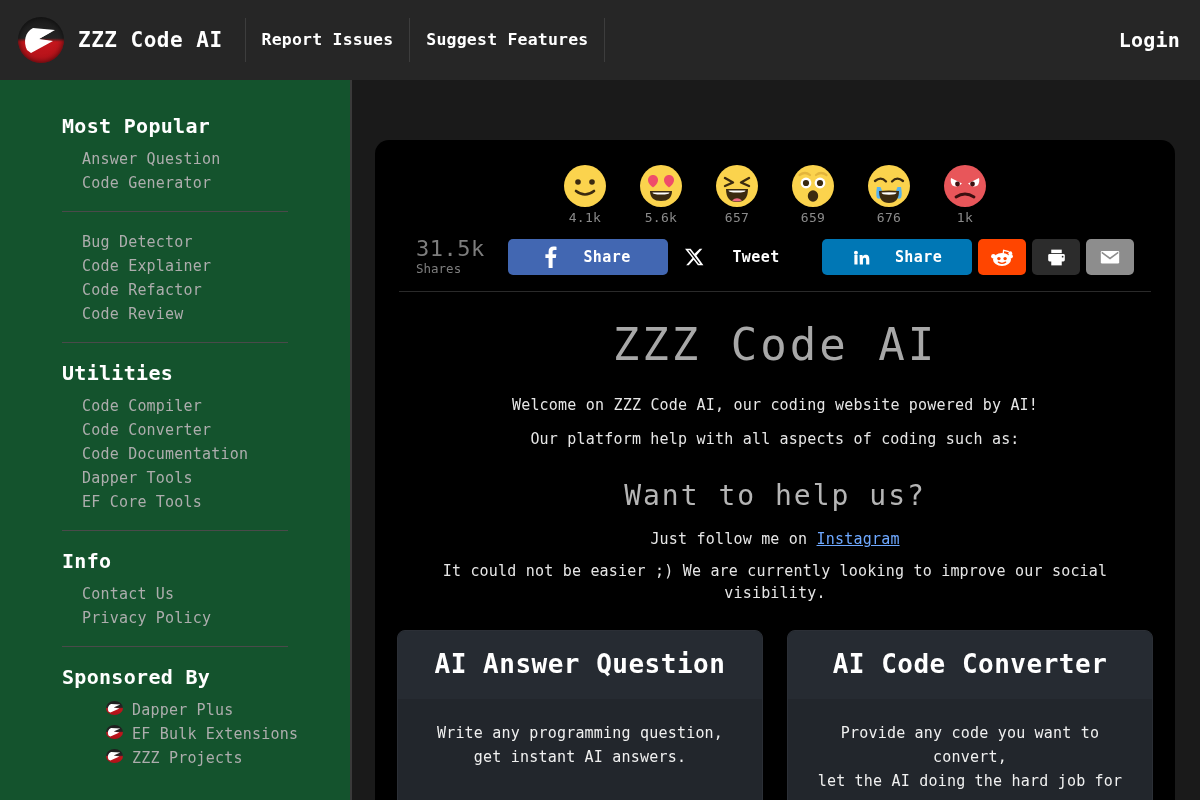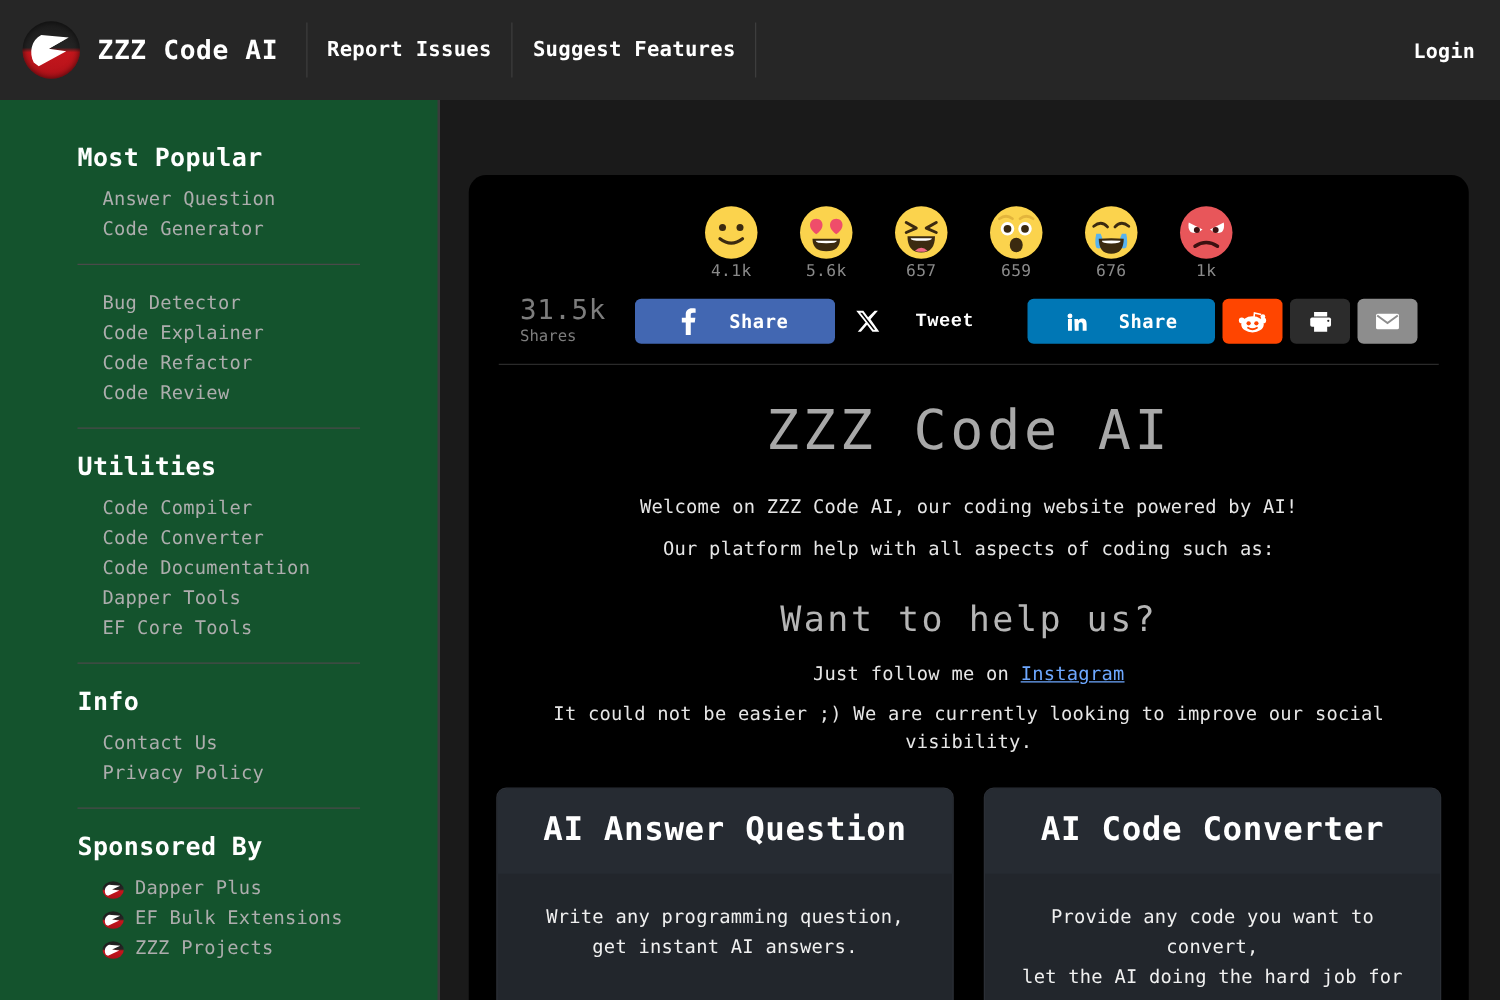--- a/index.html
+++ b/index.html
@@ -37,21 +37,21 @@
     letter-spacing: .5px; margin-left: 14px; white-space: nowrap;
   }
   .nav-sep { width: 1px; height: 44px; background: #3d3d3d; flex: none; }
   .nav-link {
     color: #ffffff; font-size: 16.5px; font-weight: 700;
     padding: 0 16px; white-space: nowrap; cursor: pointer;
     text-decoration: none; line-height: 80px; letter-spacing: .2px;
   }
   .nav-spacer { flex: 1 1 auto; }
   .login-link {
-    color: #ffffff; font-size: 16px; font-weight: 700;
+    color: #ffffff; font-size: 20px; font-weight: 700;
     cursor: pointer; white-space: nowrap; letter-spacing: .2px;
   }
 
   
   .sidebar {
     position: absolute; top: 80px; left: 0;
     width: 352px; height: 720px;
     background: #14532d;
     border-right: 2px solid #3a3a3a;
     padding: 34px 0 0 0;
@@ -61,22 +61,22 @@
   .sb-title {
     color: #ffffff; font-size: 20px; font-weight: 700;
     padding: 0 0 9px 62px; letter-spacing: .3px; white-space: nowrap;
   }
   .sb-item {
     color: #adadad; font-size: 15px; font-weight: 400;
     padding: 3px 0 3px 82px; line-height: 18px;
     cursor: pointer; white-space: nowrap; letter-spacing: .2px;
   }
   .sb-item.with-icon {
-    display: flex; align-items: flex-end; gap: 9px;
-    padding-left: 82px;
+    display: flex; align-items: flex-start; gap: 9px;
+    padding-left: 106px;
   }
   .mini-logo {
     width: 17px; height: 14px; border-radius: 50%;
     flex: none; position: relative; overflow: hidden;
     background: linear-gradient(to bottom, #1d1d1d 0%, #252525 45%, #c4161c 55%, #ad1119 100%);
   }
   .mini-logo svg { position: absolute; left: 0; top: 0; }
   .sb-divider {
     height: 1px; background: #4a4a4a;
     margin: 16px 0 18px 62px; width: 226px;
@@ -121,21 +121,21 @@
   }
   .share-count .lbl {
     display: block; color: #7d7d7d; font-size: 12.5px; line-height: 16px;
   }
   .btn {
     display: flex; align-items: center; justify-content: center;
     height: 36px; border-radius: 5px; cursor: pointer;
     color: #fff; font-size: 15px; font-weight: 700; letter-spacing: .4px;
   }
   .btn-fb { background: #4267b2; width: 160px; gap: 26px; }
-  .btn-tw { background: transparent; width: 128px; gap: 28px; font-family: Liberation Mono, monospace; }
+  .btn-tw { background: transparent; width: 128px; gap: 28px; }
   .btn-li { background: #0077b5; width: 150px; gap: 24px; margin-left: 26px; }
   .btn-rd { background: #ff4500; width: 48px; margin-left: 6px; }
   .btn-pr { background: #2c2c2c; width: 48px; margin-left: 6px; }
   .btn-em { background: #8d8d8d; width: 48px; margin-left: 6px; }
   .btn svg { display: block; }
   .hr-line { height: 1px; background: #2a2a2a; margin: 14px 8px 0 8px; }
 
   
   .hero-title {
     color: #a8a8a8; font-size: 44px; font-weight: 400;

